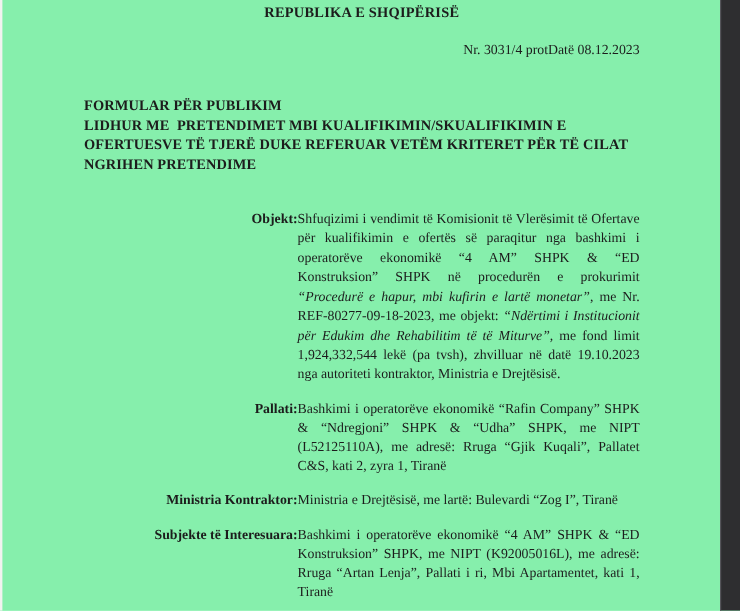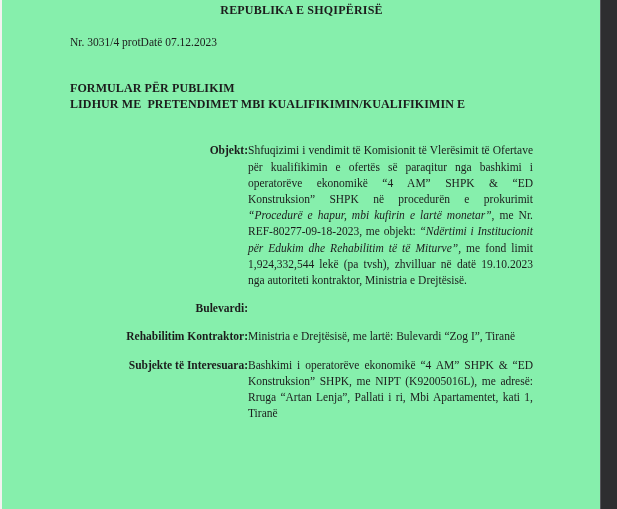--- a/index.html
+++ b/index.html
@@ -56,21 +56,21 @@
   }
   .header-line {
     line-height: 16px;
     letter-spacing: 0.2px;
   }
   .header-line + .header-line {
     margin-top: 4px;
   }
   .meta-row {
     display: flex;
-    justify-content: flex-start;
+    justify-content: flex-end;
     margin-top: 16px;
     font-size: 11.5px;
     line-height: 16px;
   }
   .doc-title {
     margin-top: 30px;
     font-weight: bold;
     font-size: 12px;
   }
   .title-line {
@@ -107,39 +107,42 @@
 <div class="page">
 
   <div class="content">
 
     <div class="doc-header">
       <div class="header-line">REPUBLIKA E SHQIPËRISË</div>
     </div>
 
     <div class="meta-row">
       <span>Nr. 3031/4 prot</span>
-      <span>Datë 07.12.2023</span>
+      <span>Datë 08.12.2023</span>
     </div>
 
     <div class="doc-title">
       <div class="title-line">FORMULAR PËR PUBLIKIM</div>
-      <div class="title-line">LIDHUR ME  PRETENDIMET MBI KUALIFIKIMIN/KUALIFIKIMIN E</div>
+      <div class="title-line">LIDHUR ME  PRETENDIMET MBI KUALIFIKIMIN/SKUALIFIKIMIN E</div>
+      <div class="title-line">OFERTUESVE TË TJERË DUKE REFERUAR VETËM KRITERET PËR TË CILAT</div>
+      <div class="title-line">NGRIHEN PRETENDIME</div>
     </div>
 
     <div class="section first">
       <div class="section-label">Objekt:</div>
       <div class="section-value"><span>Shfuqizimi i vendimit të Komisionit të Vlerësimit të Ofertave për kualifikimin e ofertës së paraqitur nga bashkimi i operatorëve ekonomikë “4 AM” SHPK &amp; “ED Konstruksion” SHPK në procedurën e prokurimit </span><span class="italic">“Procedurë e hapur, mbi kufirin e lartë monetar”</span><span>, me Nr. REF-80277-09-18-2023, me objekt: </span><span class="italic">“Ndërtimi i Institucionit për Edukim dhe Rehabilitim të të Miturve”,</span><span> me fond limit 1,924,332,544 lekë (pa tvsh), zhvilluar në datë 19.10.2023 nga autoriteti kontraktor, Ministria e Drejtësisë.</span></div>
     </div>
 
     <div class="section">
-      <div class="section-label">Bulevardi:</div>
+      <div class="section-label">Pallati:</div>
+      <div class="section-value">Bashkimi i operatorëve ekonomikë “Rafin Company” SHPK &amp; “Ndregjoni” SHPK &amp; “Udha” SHPK, me NIPT (L52125110A), me adresë: Rruga “Gjik Kuqali”, Pallatet C&amp;S, kati 2, zyra 1, Tiranë</div>
     </div>
 
     <div class="section">
-      <div class="section-label">Rehabilitim Kontraktor:</div>
+      <div class="section-label">Ministria Kontraktor:</div>
       <div class="section-value">Ministria e Drejtësisë, me lartë: Bulevardi “Zog I”, Tiranë</div>
     </div>
 
     <div class="section">
       <div class="section-label">Subjekte të Interesuara:</div>
       <div class="section-value">Bashkimi i operatorëve ekonomikë “4 AM” SHPK &amp; “ED Konstruksion” SHPK, me NIPT (K92005016L), me adresë: Rruga “Artan Lenja”, Pallati i ri, Mbi Apartamentet, kati 1, Tiranë</div>
     </div>
 
   </div>
 

